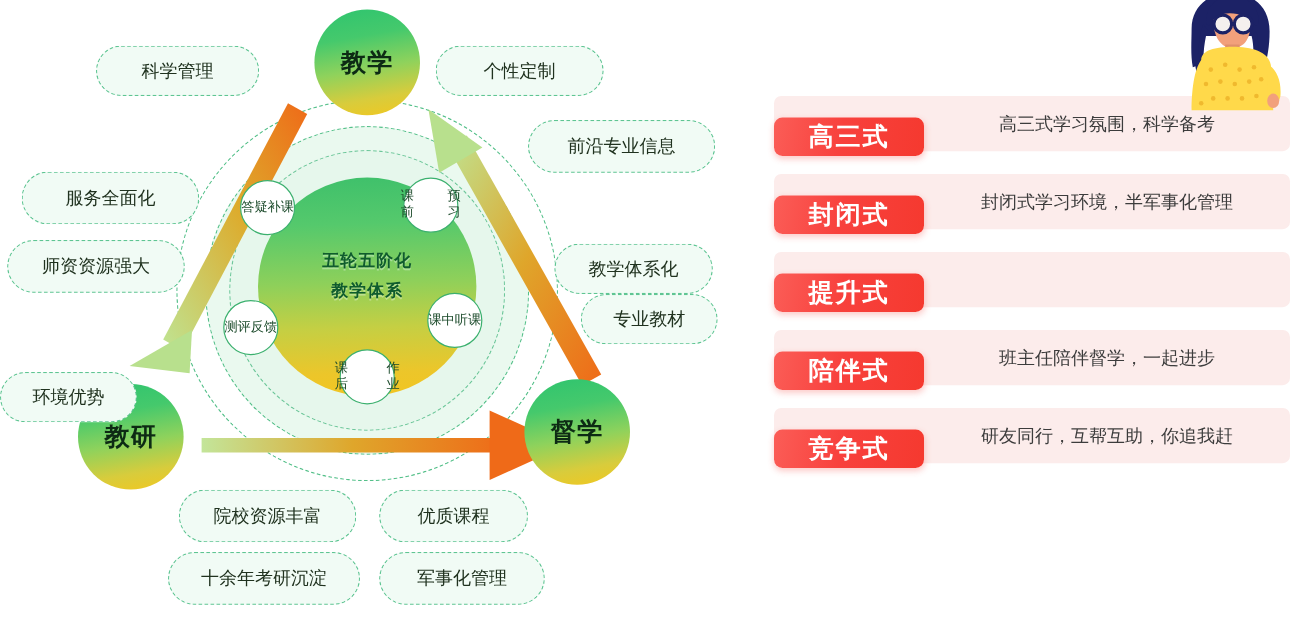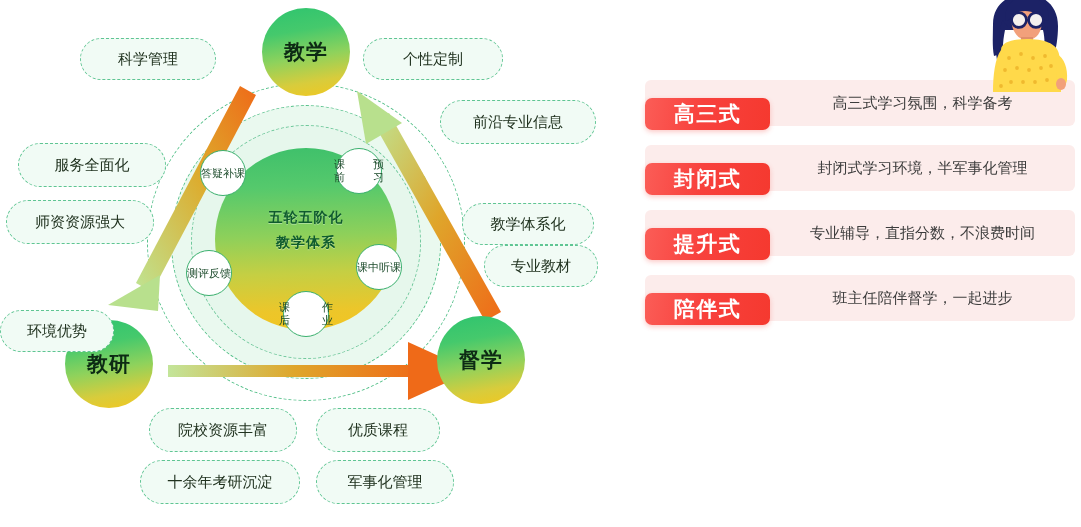--- a/index.html
+++ b/index.html
@@ -262,30 +262,35 @@
       <div class="badge">
           <span>封闭式</span>
         </div>
       <div class="row-desc">封闭式学习环境，半军事化管理</div>
     </div>
 
     <div class="row" id="row-2">
       <div class="badge">
           <span>提升式</span>
         </div>
-      <div class="row-desc">专业辅导，直指分数，不浪费时间</div>
     </div>
 
     <div class="row" id="row-3">
       <div class="badge">
           <span>陪伴式</span>
         </div>
       <div class="row-desc">班主任陪伴督学，一起进步</div>
     </div>
 
+    <div class="row" id="row-4">
+      <div class="badge">
+          <span>竞争式</span>
+        </div>
+      <div class="row-desc">研友同行，互帮互助，你追我赶</div>
+    </div>
   </div>
 
   <svg id="girl" viewBox="0 0 104 96">
 
     <path d="M24 30 C24 8 40 0 54 0 C70 0 84 9 84 31 C84 45 82 56 79 64 L72 64 C74 52 74 42 72 34 L34 34 C32 44 31 54 33 64 L26 64 C24 54 24 42 24 30 Z" fill="#1c2266"></path>
     <path d="M22 28 C22 8 38 -2 54 -2 C72 -2 87 9 87 30 C87 43 85 52 83 60 L76 58 C78 48 78 38 76 30 C70 36 58 38 44 34 C38 32 34 28 32 24 C28 32 27 46 29 58 L23 60 C21 50 22 38 22 28 Z" fill="#1c2266"></path>
 
     <path d="M40 20 C40 14 48 11 55 11 C64 11 71 15 71 24 C71 36 66 44 56 44 C46 44 40 34 40 20 Z" fill="#f2a07b"></path>
 
     <path d="M34 22 C34 8 44 1 55 1 C68 1 78 8 78 22 C78 24 77 25 75 25 C70 19 62 15 54 15 C46 15 40 19 37 25 C35 25 34 24 34 22 Z" fill="#1c2266"></path>

